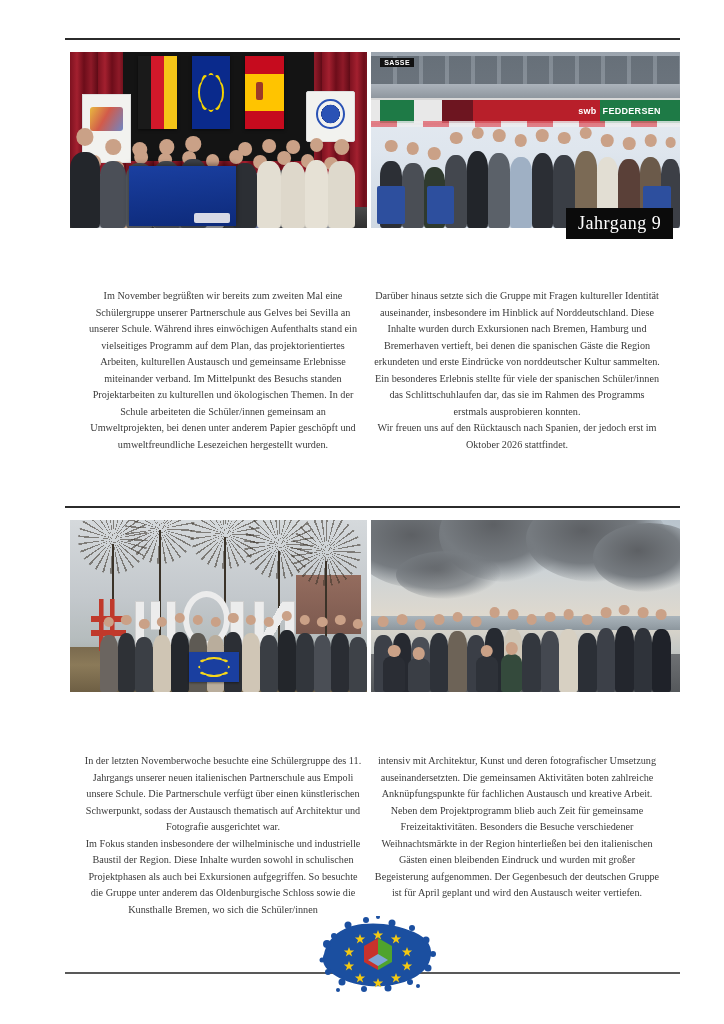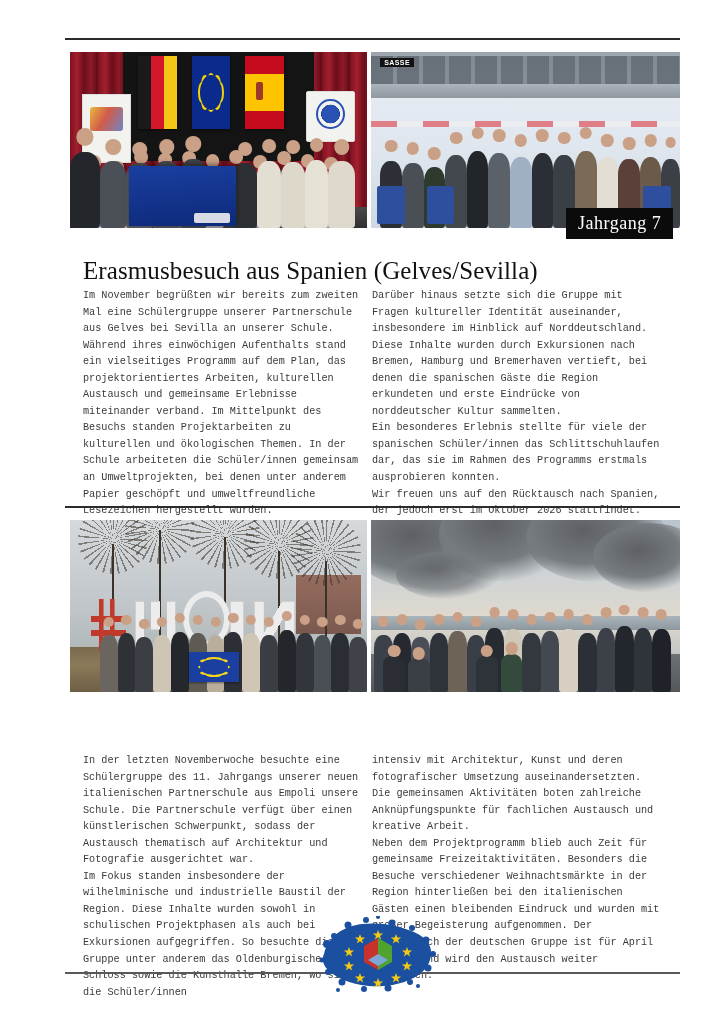--- a/index.html
+++ b/index.html
@@ -274,25 +274,26 @@
     font-size: 25px;
     font-weight: normal;
     color: #111111;
     letter-spacing: .1px;
     white-space: nowrap;
   }
 
   
   .col {
     position: absolute;
-    font-family: Liberation Mono, monospace;
+    font-family: Liberation Serif, serif;
     font-size: 10.2px;
     line-height: 16.55px;
     color: #3a3a3a;
     width: 280px;
+    text-align: center;
   }
   .col p { margin: 0; }
 
   
   .erasmus {
     position: absolute;
     left: 318px;
     top: 916px;
     width: 120px;
     height: 76px;
@@ -344,20 +345,33 @@
       <div class="bstars"></div>
       <div class="blabel"></div>
     </div>
   </div>
 
   <div class="photo" style="left:371px; top:52px; width:309px; height:176px;">
     <div class="layer p2-ice"></div>
     <div class="p2-upperwall"></div>
     <div class="p2-windows"></div>
     <div class="p2-sasse">SASSE</div>
+    <div class="p2-board">
+      <div class="seg white" style="width:3%"></div>
+      <div class="seg green" style="width:11%"></div>
+      <div class="seg white" style="width:9%"></div>
+      <div class="seg dark" style="width:10%"></div>
+      <div class="seg red" style="width:27%"></div>
+      <div class="seg red" style="width:14%; display:flex; justify-content:flex-end;">
+        <span class="p2-logo">swb</span>
+      </div>
+      <div class="seg green" style="width:26%; display:flex;">
+        <span class="p2-logo">FEDDERSEN</span>
+      </div>
+    </div>
     <div class="p2-bandlower"></div>
     <div class="crowd" style="height:56%">
       <div class="person" style="left:3%;  width:7%; height:68%; background:#2c2f35;"></div>
       <div class="person" style="left:10%; width:7%; height:66%; background:#4a4e55;"></div>
       <div class="person" style="left:17%; width:7%; height:62%; background:#2f3a2e;"></div>
       <div class="person" style="left:24%; width:7%; height:74%; background:#43474e;"></div>
       <div class="person" style="left:31%; width:7%; height:78%; background:#22252a;"></div>
       <div class="person" style="left:38%; width:7%; height:76%; background:#5b6169;"></div>
       <div class="person" style="left:45%; width:7%; height:72%; background:#9fb0c4;"></div>
       <div class="person" style="left:52%; width:7%; height:76%; background:#2b2e34;"></div>
@@ -366,23 +380,22 @@
       <div class="person" style="left:73%; width:7%; height:72%; background:#e2ded3;"></div>
       <div class="person" style="left:80%; width:7%; height:70%; background:#5a4038;"></div>
       <div class="person" style="left:87%; width:7%; height:72%; background:#6b5a4a;"></div>
       <div class="person" style="left:94%; width:6%; height:70%; background:#3c3f46;"></div>
     </div>
     <div class="p2-barrier" style="left:2%;"></div>
     <div class="p2-barrier" style="left:18%;"></div>
     <div class="p2-barrier" style="right:3%;"></div>
   </div>
 
-  <div class="badge" style="left:566px; top:208px;">Jahrgang  7</div>
-
-  <h1 class="heading" style="top:240px;">Erasmusbesuch aus  Spanien (Gelves/Sevilla)</h1>
+  <div class="badge" style="left:566px; top:208px;">Jahrgang  9</div>
+
 
   <div class="col" style="left:83px; top:288px;">
     <p>Im November begrüßten wir bereits zum zweiten Mal eine Schülergruppe unserer Partnerschule aus Gelves bei Sevilla an unserer Schule. Während ihres einwöchigen Aufenthalts stand ein vielseitiges Programm auf dem Plan, das projektorientiertes Arbeiten, kulturellen Austausch und gemeinsame Erlebnisse miteinander verband. Im Mittelpunkt des Besuchs standen Projektarbeiten zu kulturellen und ökologischen Themen. In der Schule arbeiteten die Schüler/innen gemeinsam an Umweltprojekten, bei denen unter anderem Papier geschöpft und umweltfreundliche Lesezeichen hergestellt wurden.</p>
   </div>
   <div class="col" style="left:372px; top:288px; width:290px;">
     <p style="white-space:pre-line;">Darüber hinaus setzte sich die Gruppe mit Fragen kultureller Identität auseinander, insbesondere im Hinblick auf Norddeutschland. Diese Inhalte wurden durch Exkursionen nach Bremen, Hamburg und Bremerhaven vertieft, bei denen die spanischen Gäste die Region erkundeten und erste Eindrücke von norddeutscher Kultur sammelten.
 Ein besonderes Erlebnis stellte für viele der spanischen Schüler/innen das Schlittschuhlaufen dar, das sie im Rahmen des Programms erstmals ausprobieren konnten.
 Wir freuen uns auf den Rücktausch nach Spanien, der jedoch erst im Oktober 2026 stattfindet.</p>
   </div>
 

